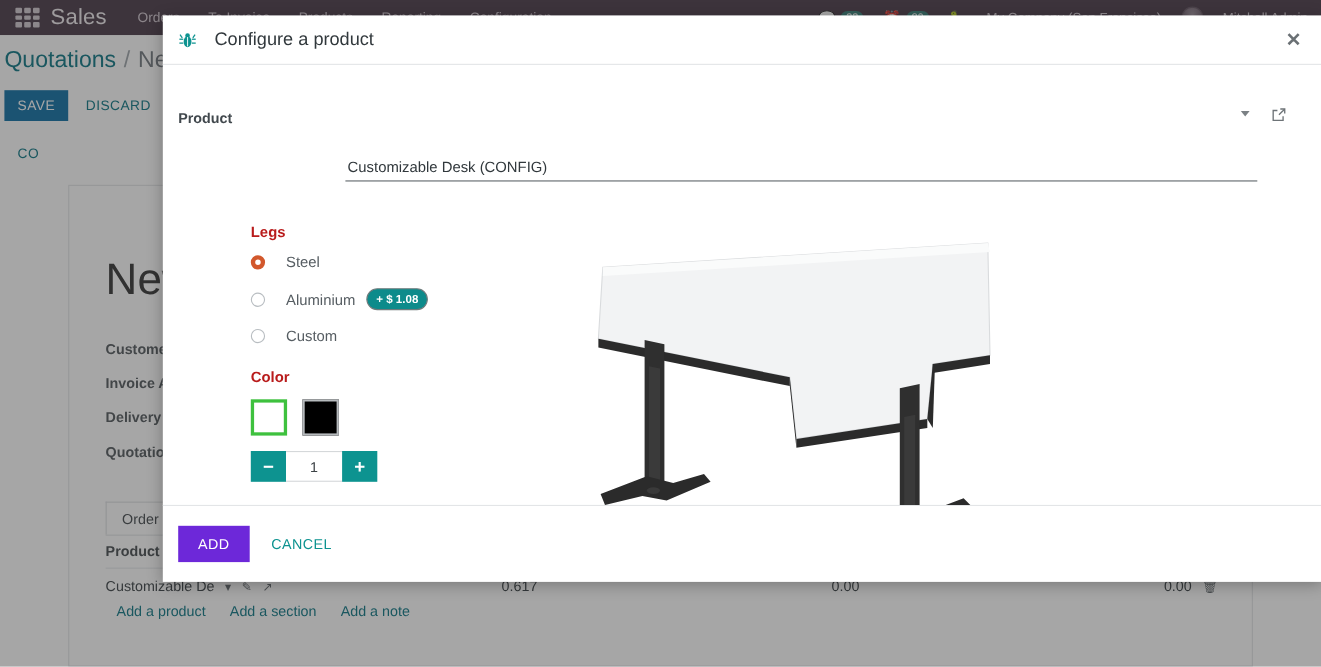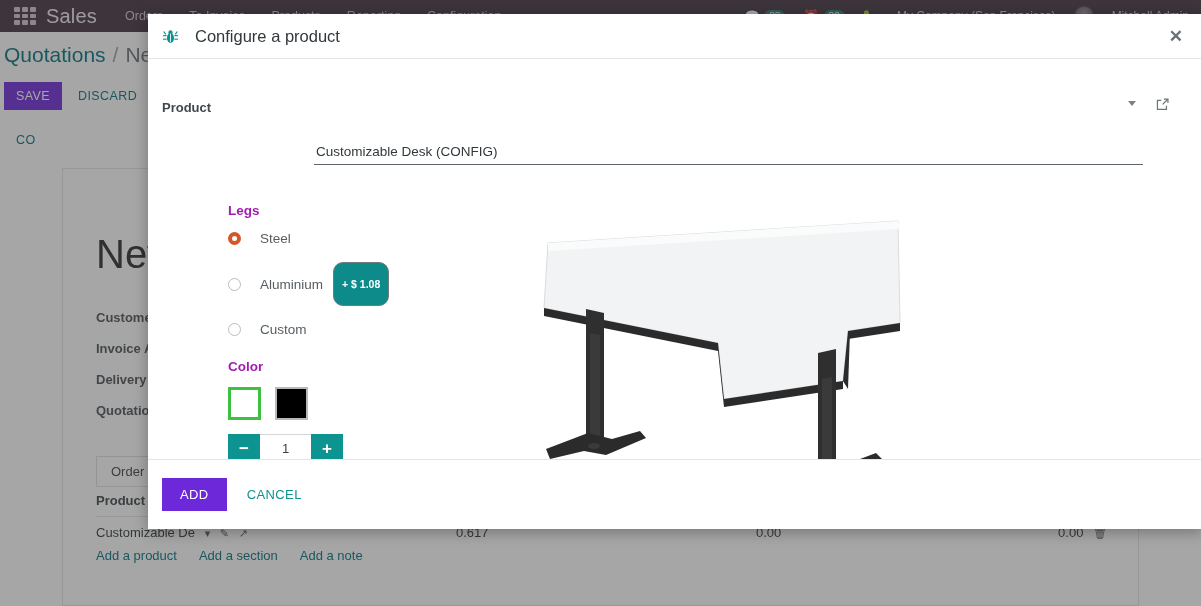--- a/index.html
+++ b/index.html
@@ -50,21 +50,21 @@
     background: #ffffff; display: flex; align-items: center; padding-left: 4px;
   }
   .bc-link { color: #00707f; font-size: 21px; }
   .bc-sep { color: #9aa0a6; font-size: 21px; margin: 0 7px; }
   .bc-cur { color: #6b7278; font-size: 21px; }
   .action-bar {
     position: absolute; top: 78px; left: 0; right: 0; height: 36px;
     display: flex; align-items: center; gap: 4px; padding-left: 4px;
   }
   .btn-primary-bg {
-    background: #6d28d9; color: #ffffff; font-size: 12.5px;
+    background: #0369a1; color: #ffffff; font-size: 12.5px;
     padding: 7px 12px; letter-spacing: .4px;
   }
   .btn-flat { color: #00707f; font-size: 12.5px; padding: 7px 12px; letter-spacing: .4px; }
   .action-bar-2 {
     position: absolute; top: 120px; left: 0; right: 0; height: 40px;
     display: flex; align-items: center; gap: 4px; padding-left: 4px;
   }
   .statusbar {
     position: absolute; top: 124px; right: 0; display: flex; align-items: center; margin-top: 24px;
   }
@@ -102,21 +102,21 @@
     position: absolute; top: 486px; left: 96px; right: 76px;
     border-top: 1px solid #e2e4e6; font-size: 13px; color: #3c4246;
   }
   .ol-head { display: flex; padding: 6px 0 8px 0; font-weight: bold; border-bottom: 1px solid #e6e8ea;}
   .ol-row  { display: flex; padding: 8px 0; color: #31383c; }
   .c-prod { width: 360px; }
   .c-qty  { width: 300px; }
   .c-price{ width: 270px; }
   .c-total{ flex: 1; text-align: right; padding-right: 18px;}
   .dots { position:absolute; right: 58px; top: 492px; color:#6b7175; font-size: 15px; letter-spacing:1px;}
-  .add-links { position: absolute; top: 548px; left: 96px; display: flex; gap: 22px; font-size: 13px; color: #00707f; }
+  .add-links { position: absolute; top: 548px; left: 106px; display: flex; gap: 22px; font-size: 13px; color: #00707f; }
   .inline-ico { color:#5a6166; margin-left:6px; font-size: 11px; }
   .dim-overlay { position: absolute; inset: 0; background: rgba(58,58,58,0.45); }
 
   
   .modal {
     position: absolute; left: 148px; top: 14px;
     width: 1055px; height: 515px;
     background: #ffffff;
     box-shadow: 0 3px 14px rgba(0,0,0,.30);
     display: flex; flex-direction: column;
@@ -141,34 +141,34 @@
     padding: 4px 22px 5px 2px; background: transparent; outline: none; margin-top: 47px;
   }
   .caret-dn {
     position: absolute; right: 7px; top: 8px;
     width:0; height:0; border-left: 4px solid transparent;
     border-right: 4px solid transparent; border-top: 5px solid #7b8185;
   }
   .ext-link { width: 24px; margin-left: 12px; padding-top: 4px; }
   .cfg-area { display: flex; padding: 38px 0 0 0; }
   .cfg-left { width: 380px; padding-left: 80px; }
-  .grp-title { font-size: 13.5px; color: #a21caf; font-weight: bold; margin-bottom: 13px; }
+  .grp-title { font-size: 13.5px; color: #b91c1c; font-weight: bold; margin-bottom: 13px; }
   .radio-row { display: flex; align-items: center; margin-bottom: 16px; }
   .radio {
     width: 13px; height: 13px; border-radius: 50%;
     border: 1px solid #b8bdc1; margin-right: 19px; flex: none; background:#fff;
   }
   .radio.sel {
     border: 4px solid #d2582c; background: #ffffff;
     box-shadow: 0 0 0 0 transparent;
   }
   .radio-lbl { font-size: 13.5px; color: #565d62; }
   .pill {
     background: #0d8b8b; color: #ffffff; font-size: 10.5px; font-weight: bold;
-    border-radius: 10px; padding: 15px 8px; margin-left: 10px;
+    border-radius: 10px; padding: 3px 8px; margin-left: 10px;
     border: 1px solid #6f7b7c;
   }
   .swatches { display: flex; gap: 14px; margin-top: 3px; }
   .sw { width: 33px; height: 33px; }
   .sw.white { background: #ffffff; border: 3px solid #3ec13e; }
   .sw.black { background: #000000; border: 2px solid #b6babd; }
   .price { font-size: 23px; color: #31383c; margin-top: 36px; }
   .stepper { display: flex; align-items: stretch; margin-top: 14px; width: 115px; height: 28px; }
   .st-btn {
     width: 32px; background: #0d9390; color: #ffffff;

